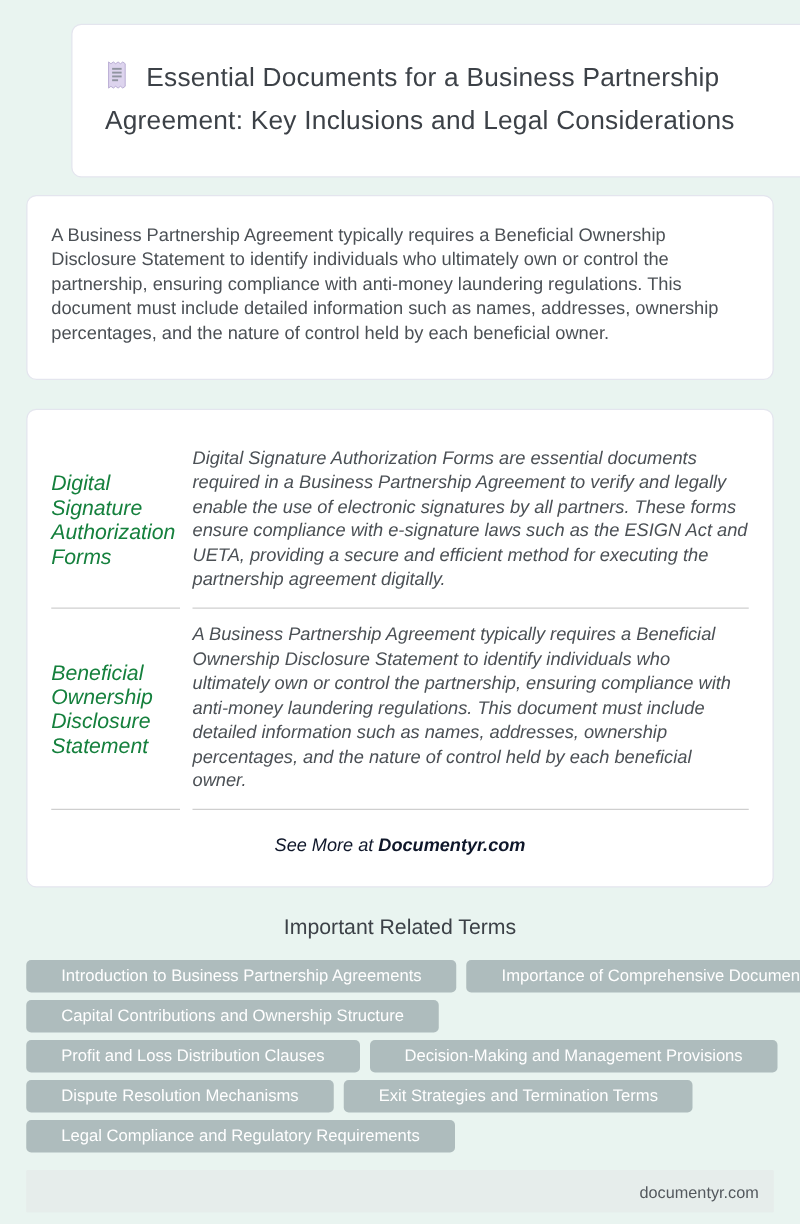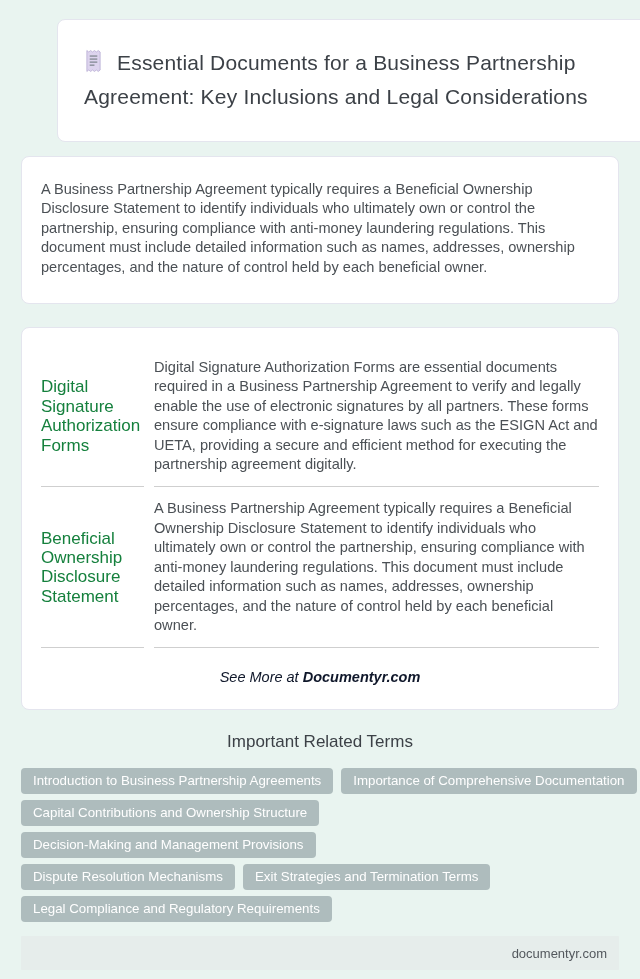--- a/index.html
+++ b/index.html
@@ -56,20 +56,21 @@
   .doc-grid {
     display: grid;
     grid-template-columns: 103px 1fr;
     column-gap: 10px;
   }
   .doc-cell {
     border-bottom: 1px solid #cfcfcf;
     display: flex;
     align-items: center;
     padding: 12px 0;
+    font-style: italic;
   }
   .doc-term {
     font-size: 17px;
     line-height: 19.4px;
     color: #15803d;
   }
   .see-more {
     text-align: center;
     font-style: italic;
     font-size: 14.5px;
@@ -95,21 +96,21 @@
   .tag-row {
     display: flex;
     gap: 8px;
   }
   .tag {
     display: inline-block;
     background: #aebcbd;
     color: #ffffff;
     font-size: 13.3px;
     line-height: 18px;
-    padding: 4px 12px;
+    padding: 4px 28px;
     border-radius: 4px;
     white-space: nowrap;
     cursor: default;
   }
   
   .footer {
     margin-top: 14px;
     background: #e6edeb;
     height: 34px;
     border-radius: 1px;
@@ -166,20 +167,21 @@
 
 <div class="tags">
   <div class="tag-row">
     <span class="tag">Introduction to Business Partnership Agreements</span>
     <span class="tag">Importance of Comprehensive Documentation</span>
   </div>
   <div class="tag-row">
     <span class="tag">Capital Contributions and Ownership Structure</span>
   </div>
   <div class="tag-row">
+    <span class="tag">Profit and Loss Distribution Clauses</span>
     <span class="tag">Decision-Making and Management Provisions</span>
   </div>
   <div class="tag-row">
     <span class="tag">Dispute Resolution Mechanisms</span>
     <span class="tag">Exit Strategies and Termination Terms</span>
   </div>
   <div class="tag-row">
     <span class="tag">Legal Compliance and Regulatory Requirements</span>
   </div>
 </div>

